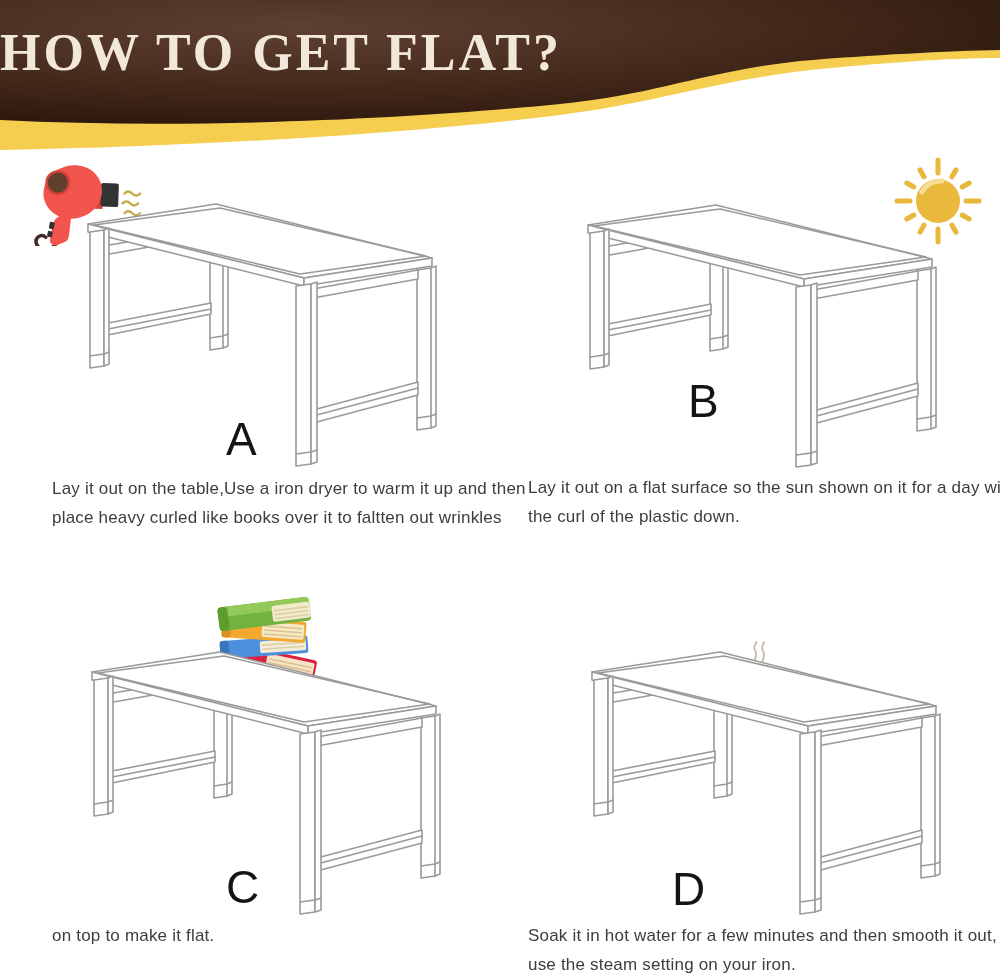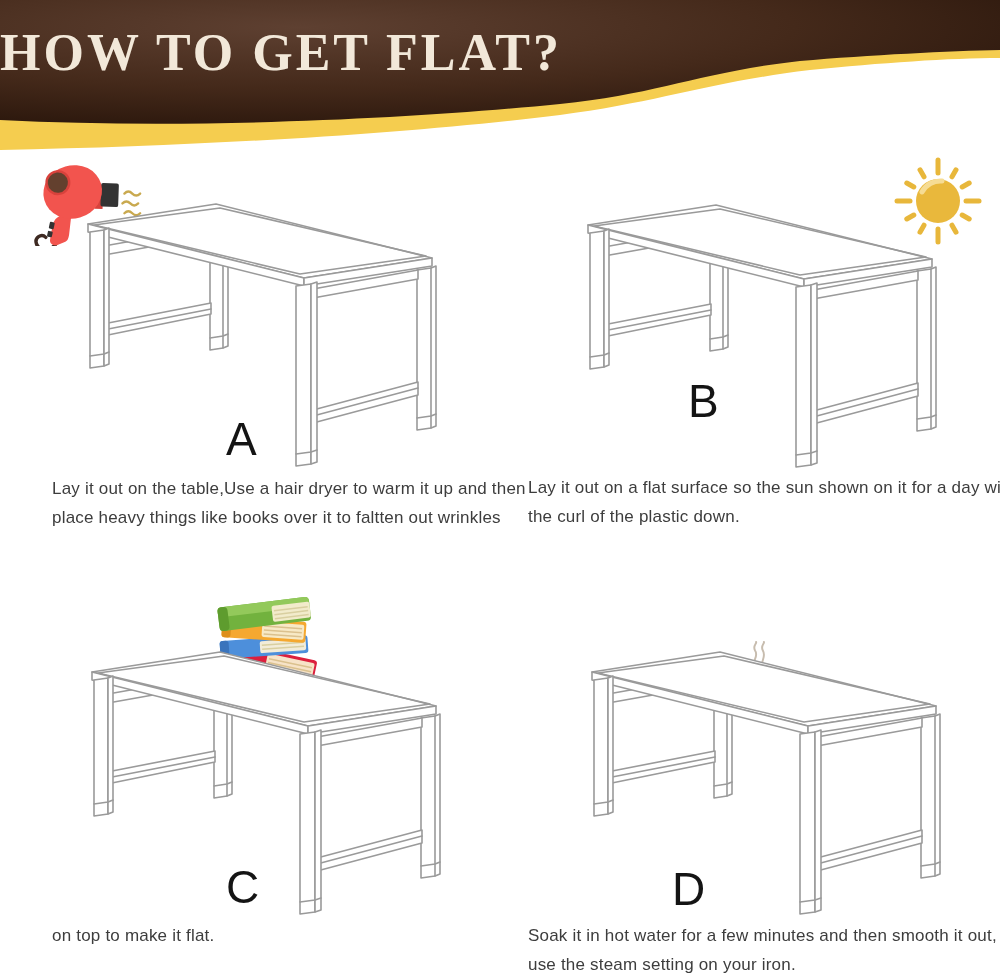--- a/index.html
+++ b/index.html
@@ -205,22 +205,22 @@
   <svg class="desk desk-d">
       <use href="#desk"></use>
     </svg>
 
   <div class="section-letter letter-a">A</div>
   <div class="section-letter letter-b">B</div>
   <div class="section-letter letter-c">C</div>
   <div class="section-letter letter-d">D</div>
 
   <div class="instruction text-a">
-    <div>Lay it out on the table,Use a hair dryer to warm it up and then</div>
-    <div>place heavy things like books over it to faltten out wrinkles</div>
+    <div>Lay it out on the table,Use a iron dryer to warm it up and then</div>
+    <div>place heavy curled like books over it to faltten out wrinkles</div>
   </div>
   <div class="instruction text-b">
     <div>Lay it out on a flat surface so the sun shown on it for a day with</div>
     <div>the curl of the plastic down.</div>
   </div>
   <div class="instruction text-c">
     <div>on top to make it flat.</div>
   </div>
   <div class="instruction text-d">
     <div>Soak it in hot water for a few minutes and then smooth it out, or</div>

